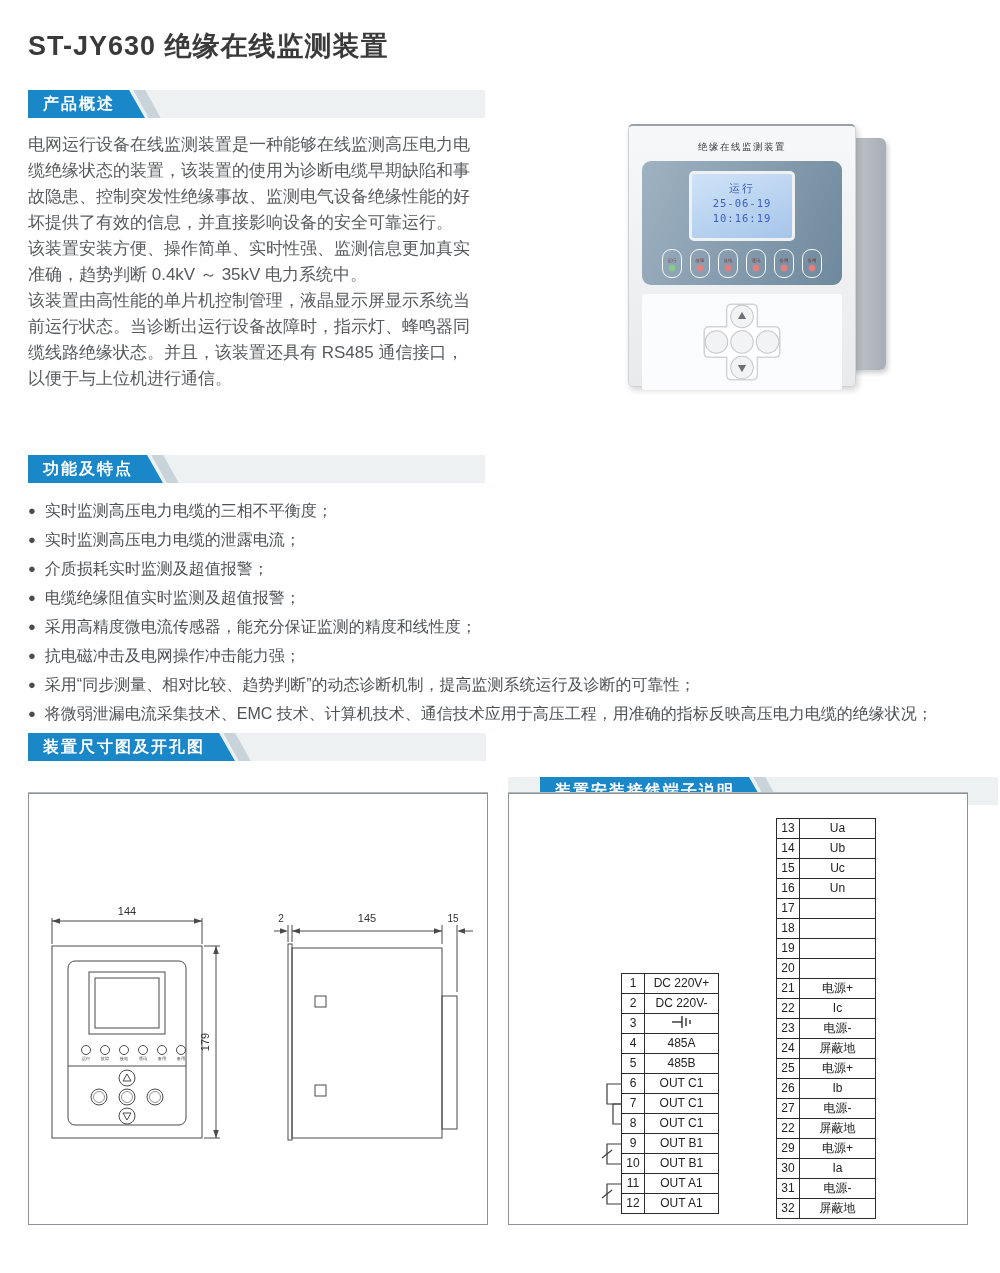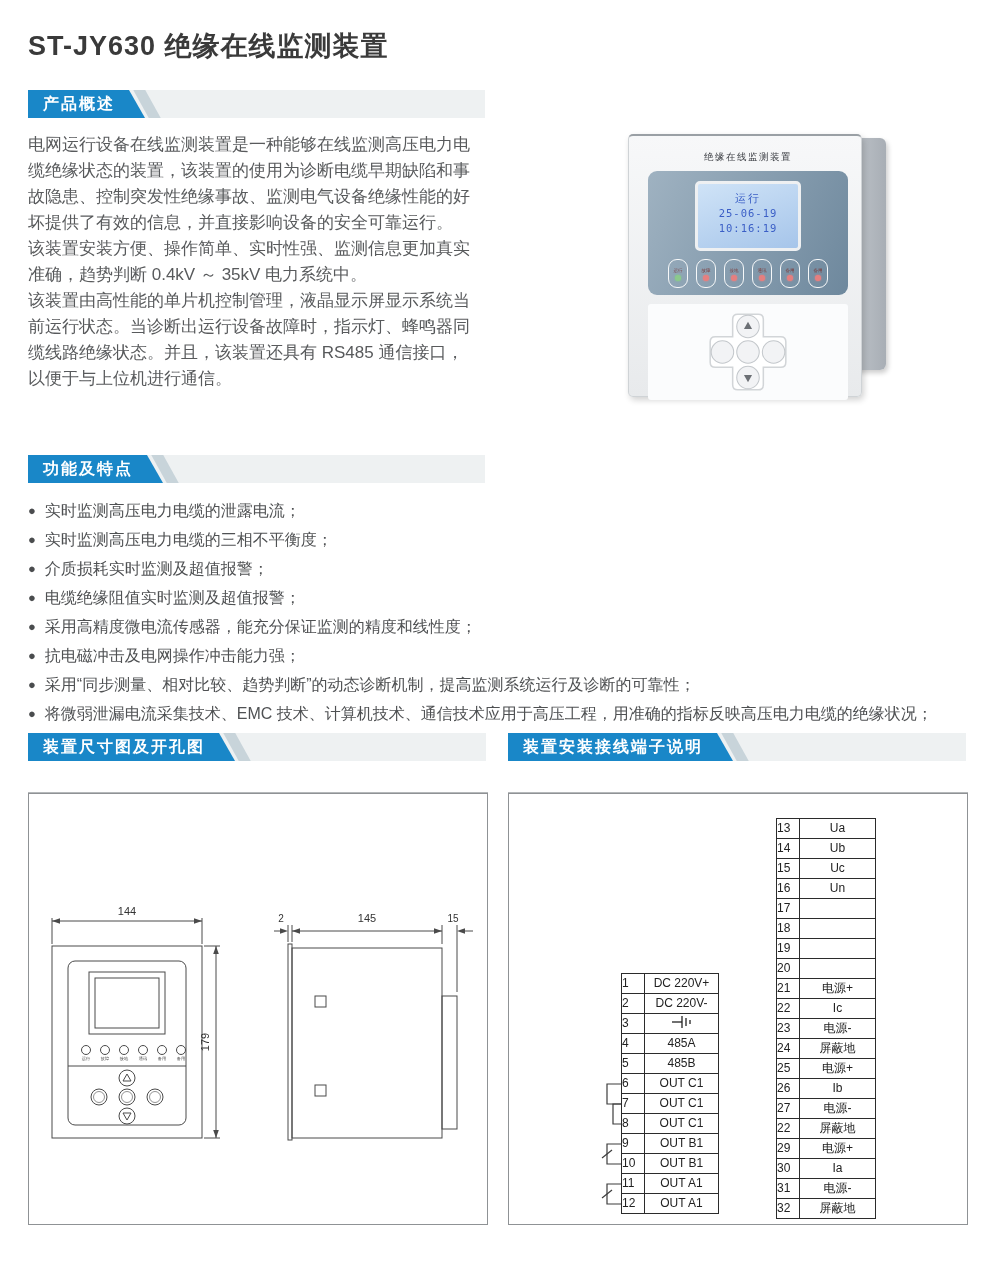--- a/index.html
+++ b/index.html
@@ -34,25 +34,24 @@
   .feat-bullet{font-size:13px;color:#4a4c4e;margin-right:9px;vertical-align:1px;}
 
   
   .photo{left:628px;top:124px;width:258px;height:266px;}
   .photo-depth{
     position:absolute;right:0;top:14px;width:44px;height:232px;
     background:linear-gradient(to right,#c6cbd0,#a8aeb5);
     border-radius:2px 6px 6px 2px;box-shadow:2px 3px 5px rgba(0,0,0,.2);
   }
   .photo-face{
-    position:absolute;left:0;top:10px;width:226px;height:260px;
+    position:absolute;left:0;top:0;width:226px;height:260px;
     background:linear-gradient(180deg,#f7f8f9,#e8eaec);
     border:1px solid #cfd3d6;border-top:2px solid #9aa0a5;border-radius:5px;
     box-shadow:2px 3px 6px rgba(0,0,0,.18);
-    padding-left:6px;
   }
   .face-title{margin-top:15px;text-align:center;font-size:9.5px;color:#3c3f44;letter-spacing:1.5px;}
   .panel-blue{
     margin:7px 13px 0;height:124px;border-radius:9px;position:relative;
     background:linear-gradient(115deg,#9fb2c1,#6e889d);
   }
   .lcd{
     width:106px;height:70px;margin:0 auto;position:relative;top:10px;
     background:linear-gradient(160deg,#cfe3f7,#a6c5ea);
     border:3px solid #eef0f2;border-radius:5px;box-sizing:border-box;
@@ -76,21 +75,21 @@
   }
 
   
   .box{border:1px solid #8f9295;background:#fff;box-shadow:0 -1px 0 #b5b8ba;}
   .box-left{left:28px;top:793px;width:458px;height:430px;}
   .box-right{left:508px;top:793px;width:458px;height:430px;}
 
   
   .ttable{position:absolute;}
   .trow{display:flex;height:19px;border:1px solid #2b2b2b;margin-top:-1px;background:#fff;}
-  .tnum{width:22px;border-right:1px solid #2b2b2b;font-size:12px;line-height:19px;color:#222;}
+  .tnum{width:22px;border-right:1px solid #2b2b2b;text-align:center;font-size:12px;line-height:19px;color:#222;}
   .tlabel{flex:1;text-align:center;font-size:12px;line-height:19px;color:#222;white-space:nowrap;}
   .tbl-left{left:112px;top:180px;width:98px;}
   .tbl-right{left:267px;top:25px;width:100px;}
   .gnd-svg{vertical-align:-2px;}
 
   svg text{font-family:"Liberation Sans","DejaVu Sans",sans-serif;}
 </style>
 </head>
 <body>
 
@@ -166,24 +165,24 @@
   </div>
 </div>
 
 <div class="abs banner" style="left:28px;top:455px;width:457px;">
   <div class="banner-blue">功能及特点</div>
   <div class="banner-accent"></div>
 </div>
 
 <div class="abs features">
     <div class="feat">
+    <span class="feat-bullet">●</span><span class="feat-text">实时监测高压电力电缆的三相不平衡度；</span>
+  </div>
+    <div class="feat">
     <span class="feat-bullet">●</span><span class="feat-text">实时监测高压电力电缆的泄露电流；</span>
-  </div>
-    <div class="feat">
-    <span class="feat-bullet">●</span><span class="feat-text">实时监测高压电力电缆的三相不平衡度；</span>
   </div>
     <div class="feat">
     <span class="feat-bullet">●</span><span class="feat-text">介质损耗实时监测及超值报警；</span>
   </div>
     <div class="feat">
     <span class="feat-bullet">●</span><span class="feat-text">电缆绝缘阻值实时监测及超值报警；</span>
   </div>
     <div class="feat">
     <span class="feat-bullet">●</span><span class="feat-text">采用高精度微电流传感器，能充分保证监测的精度和线性度；</span>
   </div>
@@ -195,21 +194,21 @@
   </div>
     <div class="feat">
     <span class="feat-bullet">●</span><span class="feat-text">将微弱泄漏电流采集技术、EMC 技术、计算机技术、通信技术应用于高压工程，用准确的指标反映高压电力电缆的绝缘状况；</span>
   </div>
   </div>
 
 <div class="abs banner" style="left:28px;top:733px;width:458px;">
   <div class="banner-blue">装置尺寸图及开孔图</div>
   <div class="banner-accent"></div>
 </div>
-<div class="abs banner" style="left:508px;top:733px;width:458px;">
+<div class="abs banner" style="left:508px;top:777px;width:458px;padding-left:32px;">
   <div class="banner-blue">装置安装接线端子说明</div>
   <div class="banner-accent"></div>
 </div>
 
 <div class="abs box box-left">
   <svg width="456" height="428" viewBox="0 0 456 428" fill="none" stroke="#4a4a4a" stroke-width="1">
 
     <g>
       <rect x="23" y="152" width="150" height="192"></rect>
       <rect x="39" y="167" width="118" height="164" rx="7"></rect>

